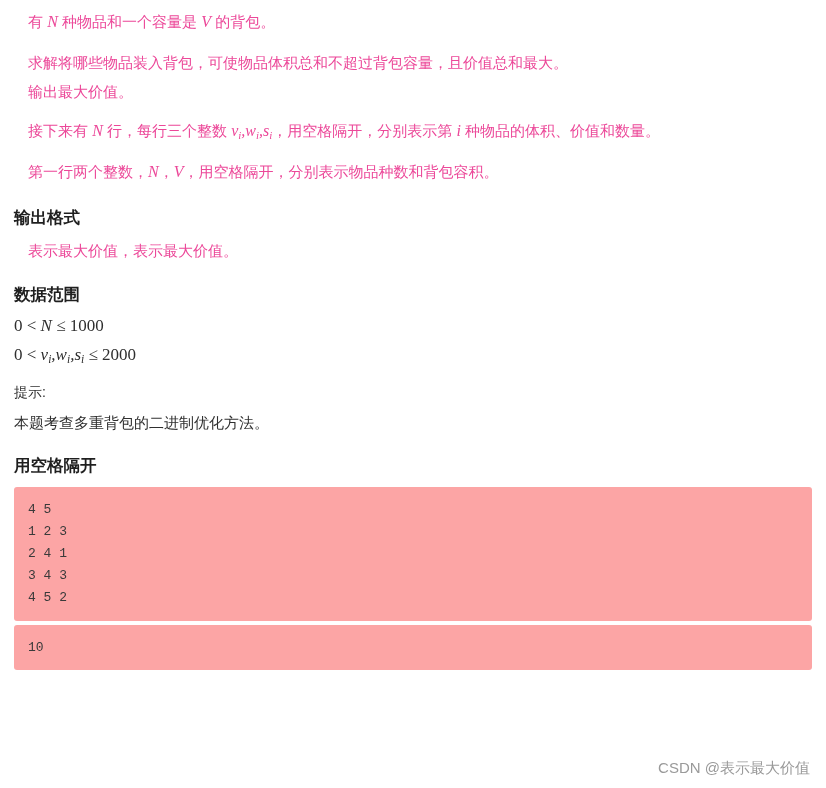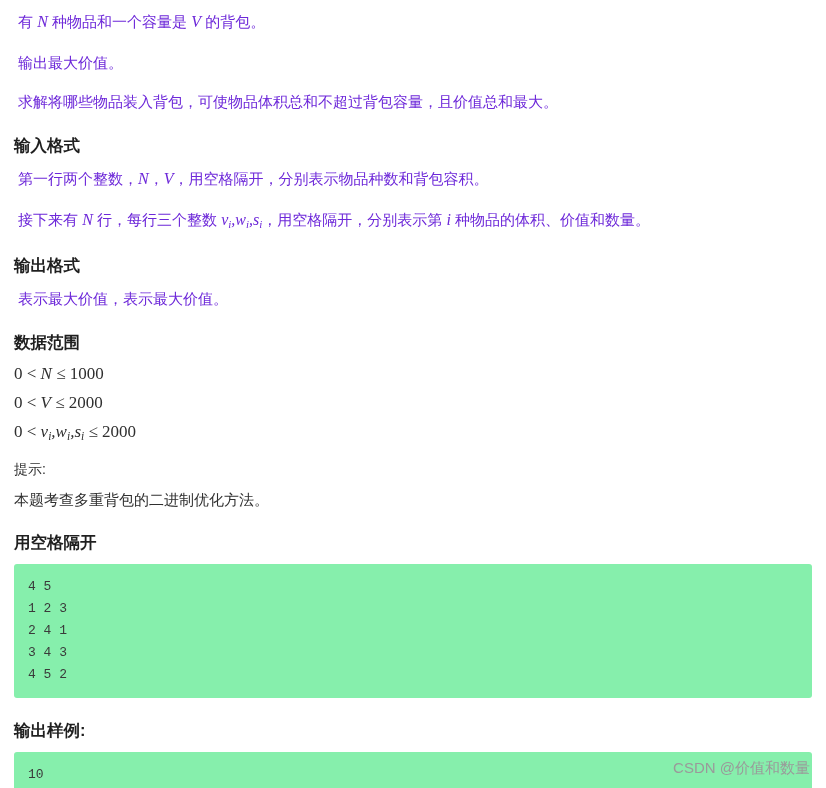--- a/index.html
+++ b/index.html
@@ -16,22 +16,22 @@
     overflow: hidden;
   }
   .page {
     padding: 10px 14px 0 14px;
     box-sizing: border-box;
     width: 826px;
   }
   p.para {
     font-size: 15px;
     line-height: 1.55;
-    margin: 0 0 16px 4px;
-    color: #6d28d9;
+    margin: 0 0 16px 14px;
+    color: #ec4899;
   }
   p.para.tight {
     margin-bottom: 6px;
   }
   h3.sec {
     font-size: 16.5px;
     font-weight: bold;
     margin: 22px 0 10px 0;
     color: #1f1f1f;
   }
@@ -56,21 +56,21 @@
     font-size: 14px;
     margin: 18px 0 12px 0;
     color: #2f2f2f;
   }
   .hint-text {
     font-size: 15px;
     margin: 0 0 12px 0;
     color: #2f2f2f;
   }
   pre.code {
-    background: #86efac;
+    background: #fca5a5;
     border-radius: 3px;
     margin: 0;
     padding: 12px 14px;
     font-family: "Liberation Mono", monospace;
     font-size: 13px;
     line-height: 1.68;
     color: #3a3a3a;
     white-space: pre;
   }
   .code-wrap {
@@ -89,57 +89,52 @@
 </head>
 <body>
 
 <div class="page">
 
   <p class="para">
     有 <span class="math">N</span> 种物品和一个容量是 <span class="math">V</span> 的背包。
   </p>
 
 
+  <p class="para tight">求解将哪些物品装入背包，可使物品体积总和不超过背包容量，且价值总和最大。</p>
   <p class="para">输出最大价值。</p>
-  <p class="para tight">求解将哪些物品装入背包，可使物品体积总和不超过背包容量，且价值总和最大。</p>
 
-  <h3 class="sec">输入格式</h3>
+  <p class="para">
+    接下来有 <span class="math">N</span> 行，每行三个整数 <span class="math">v<sub>i</sub>,w<sub>i</sub>,s<sub>i</sub></span>，用空格隔开，分别表示第 <span class="math">i</span> 种物品的体积、价值和数量。
+  </p>
   <p class="para">
     第一行两个整数，<span class="math">N</span>，<span class="math">V</span>，用空格隔开，分别表示物品种数和背包容积。
-  </p>
-  <p class="para">
-    接下来有 <span class="math">N</span> 行，每行三个整数 <span class="math">v<sub>i</sub>,w<sub>i</sub>,s<sub>i</sub></span>，用空格隔开，分别表示第 <span class="math">i</span> 种物品的体积、价值和数量。
   </p>
 
   <h3 class="sec">输出格式</h3>
   <p class="para">表示最大价值，表示最大价值。</p>
 
   <h3 class="sec">数据范围</h3>
   <div class="mathline">
     <span class="num">0</span> &lt; <span class="it">N</span> ≤ <span class="num">1000</span>
-  </div>
-  <div class="mathline">
-    <span class="num">0</span> &lt; <span class="it">V</span> ≤ <span class="num">2000</span>
   </div>
   <div class="mathline">
     <span class="num">0</span> &lt; <span class="it">v<sub>i</sub>,w<sub>i</sub>,s<sub>i</sub></span> ≤ <span class="num">2000</span>
   </div>
 
   <p class="hint-label">提示:</p>
   <p class="hint-text">本题考查多重背包的二进制优化方法。</p>
 
   <h3 class="sec">用空格隔开</h3>
   <div class="code-wrap">
     <pre class="code">4 5
 1 2 3
 2 4 1
 3 4 3
 4 5 2</pre>
   </div>
 
-  <h3 class="sec">输出样例:</h3>
   <div class="code-wrap">
     <pre class="code">10</pre>
   </div>
 
 </div>
 
-<div class="watermark">CSDN @价值和数量</div>
+<div class="watermark">CSDN @表示最大价值</div>
 
 </body></html>

